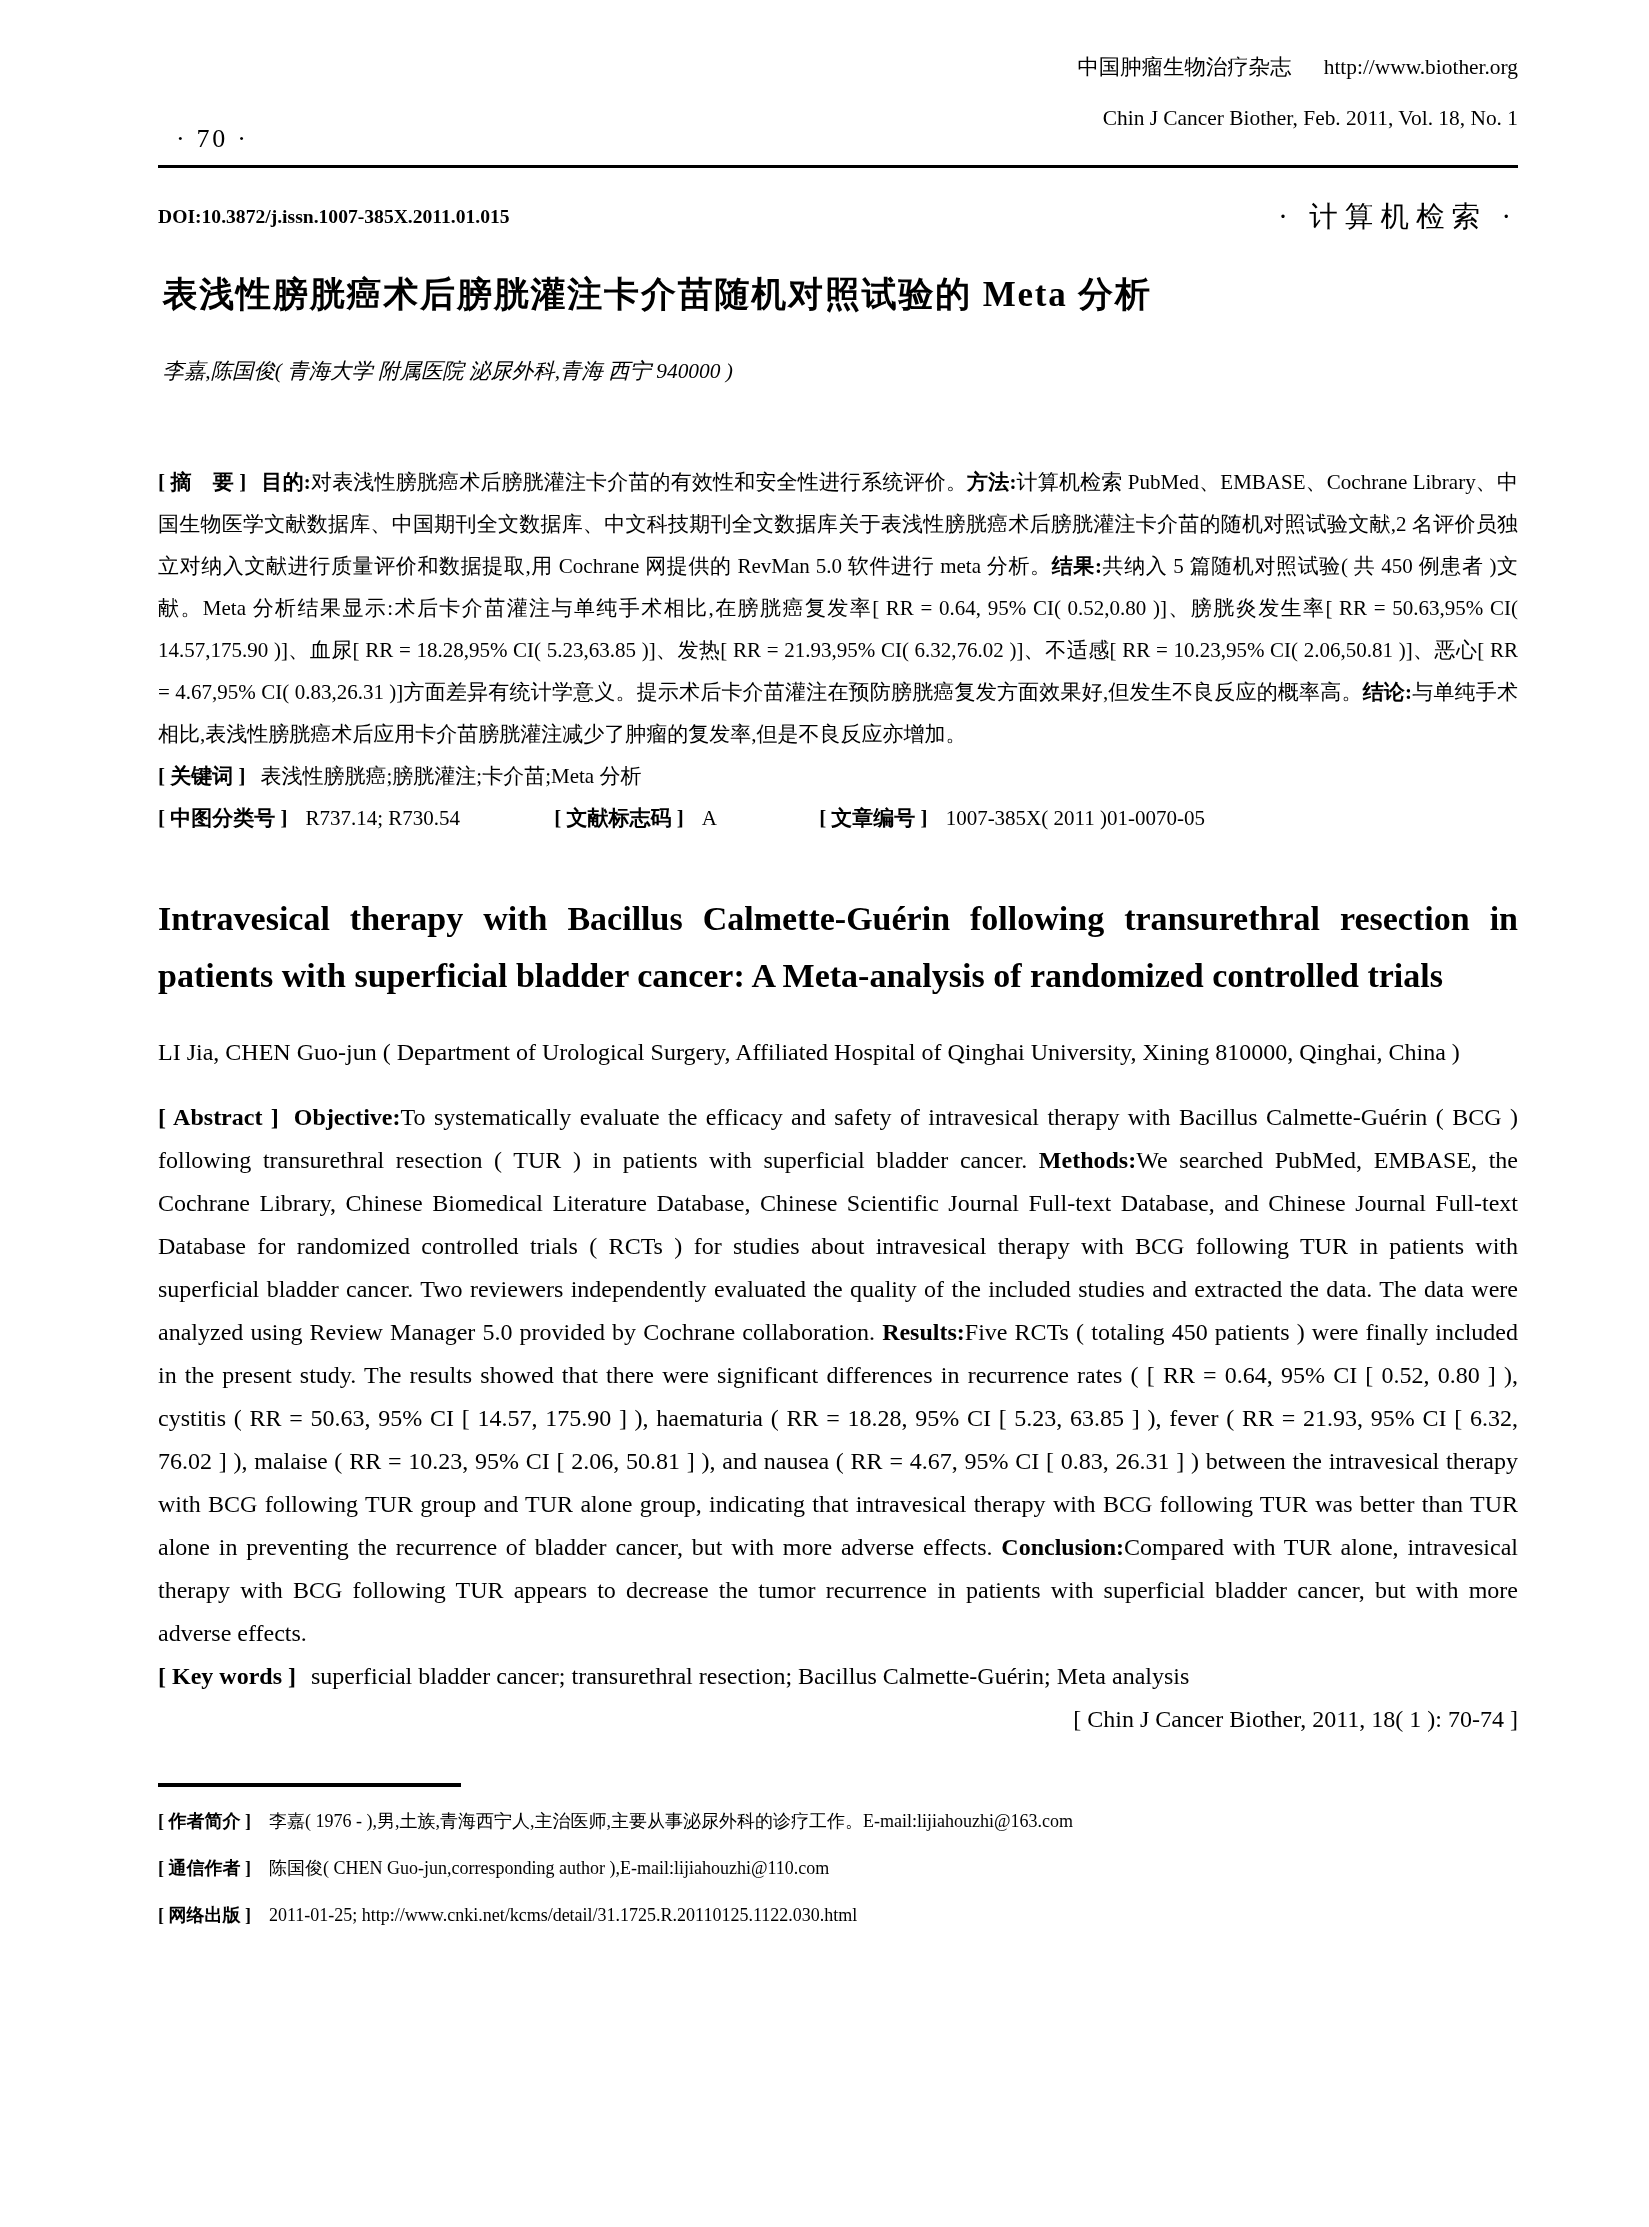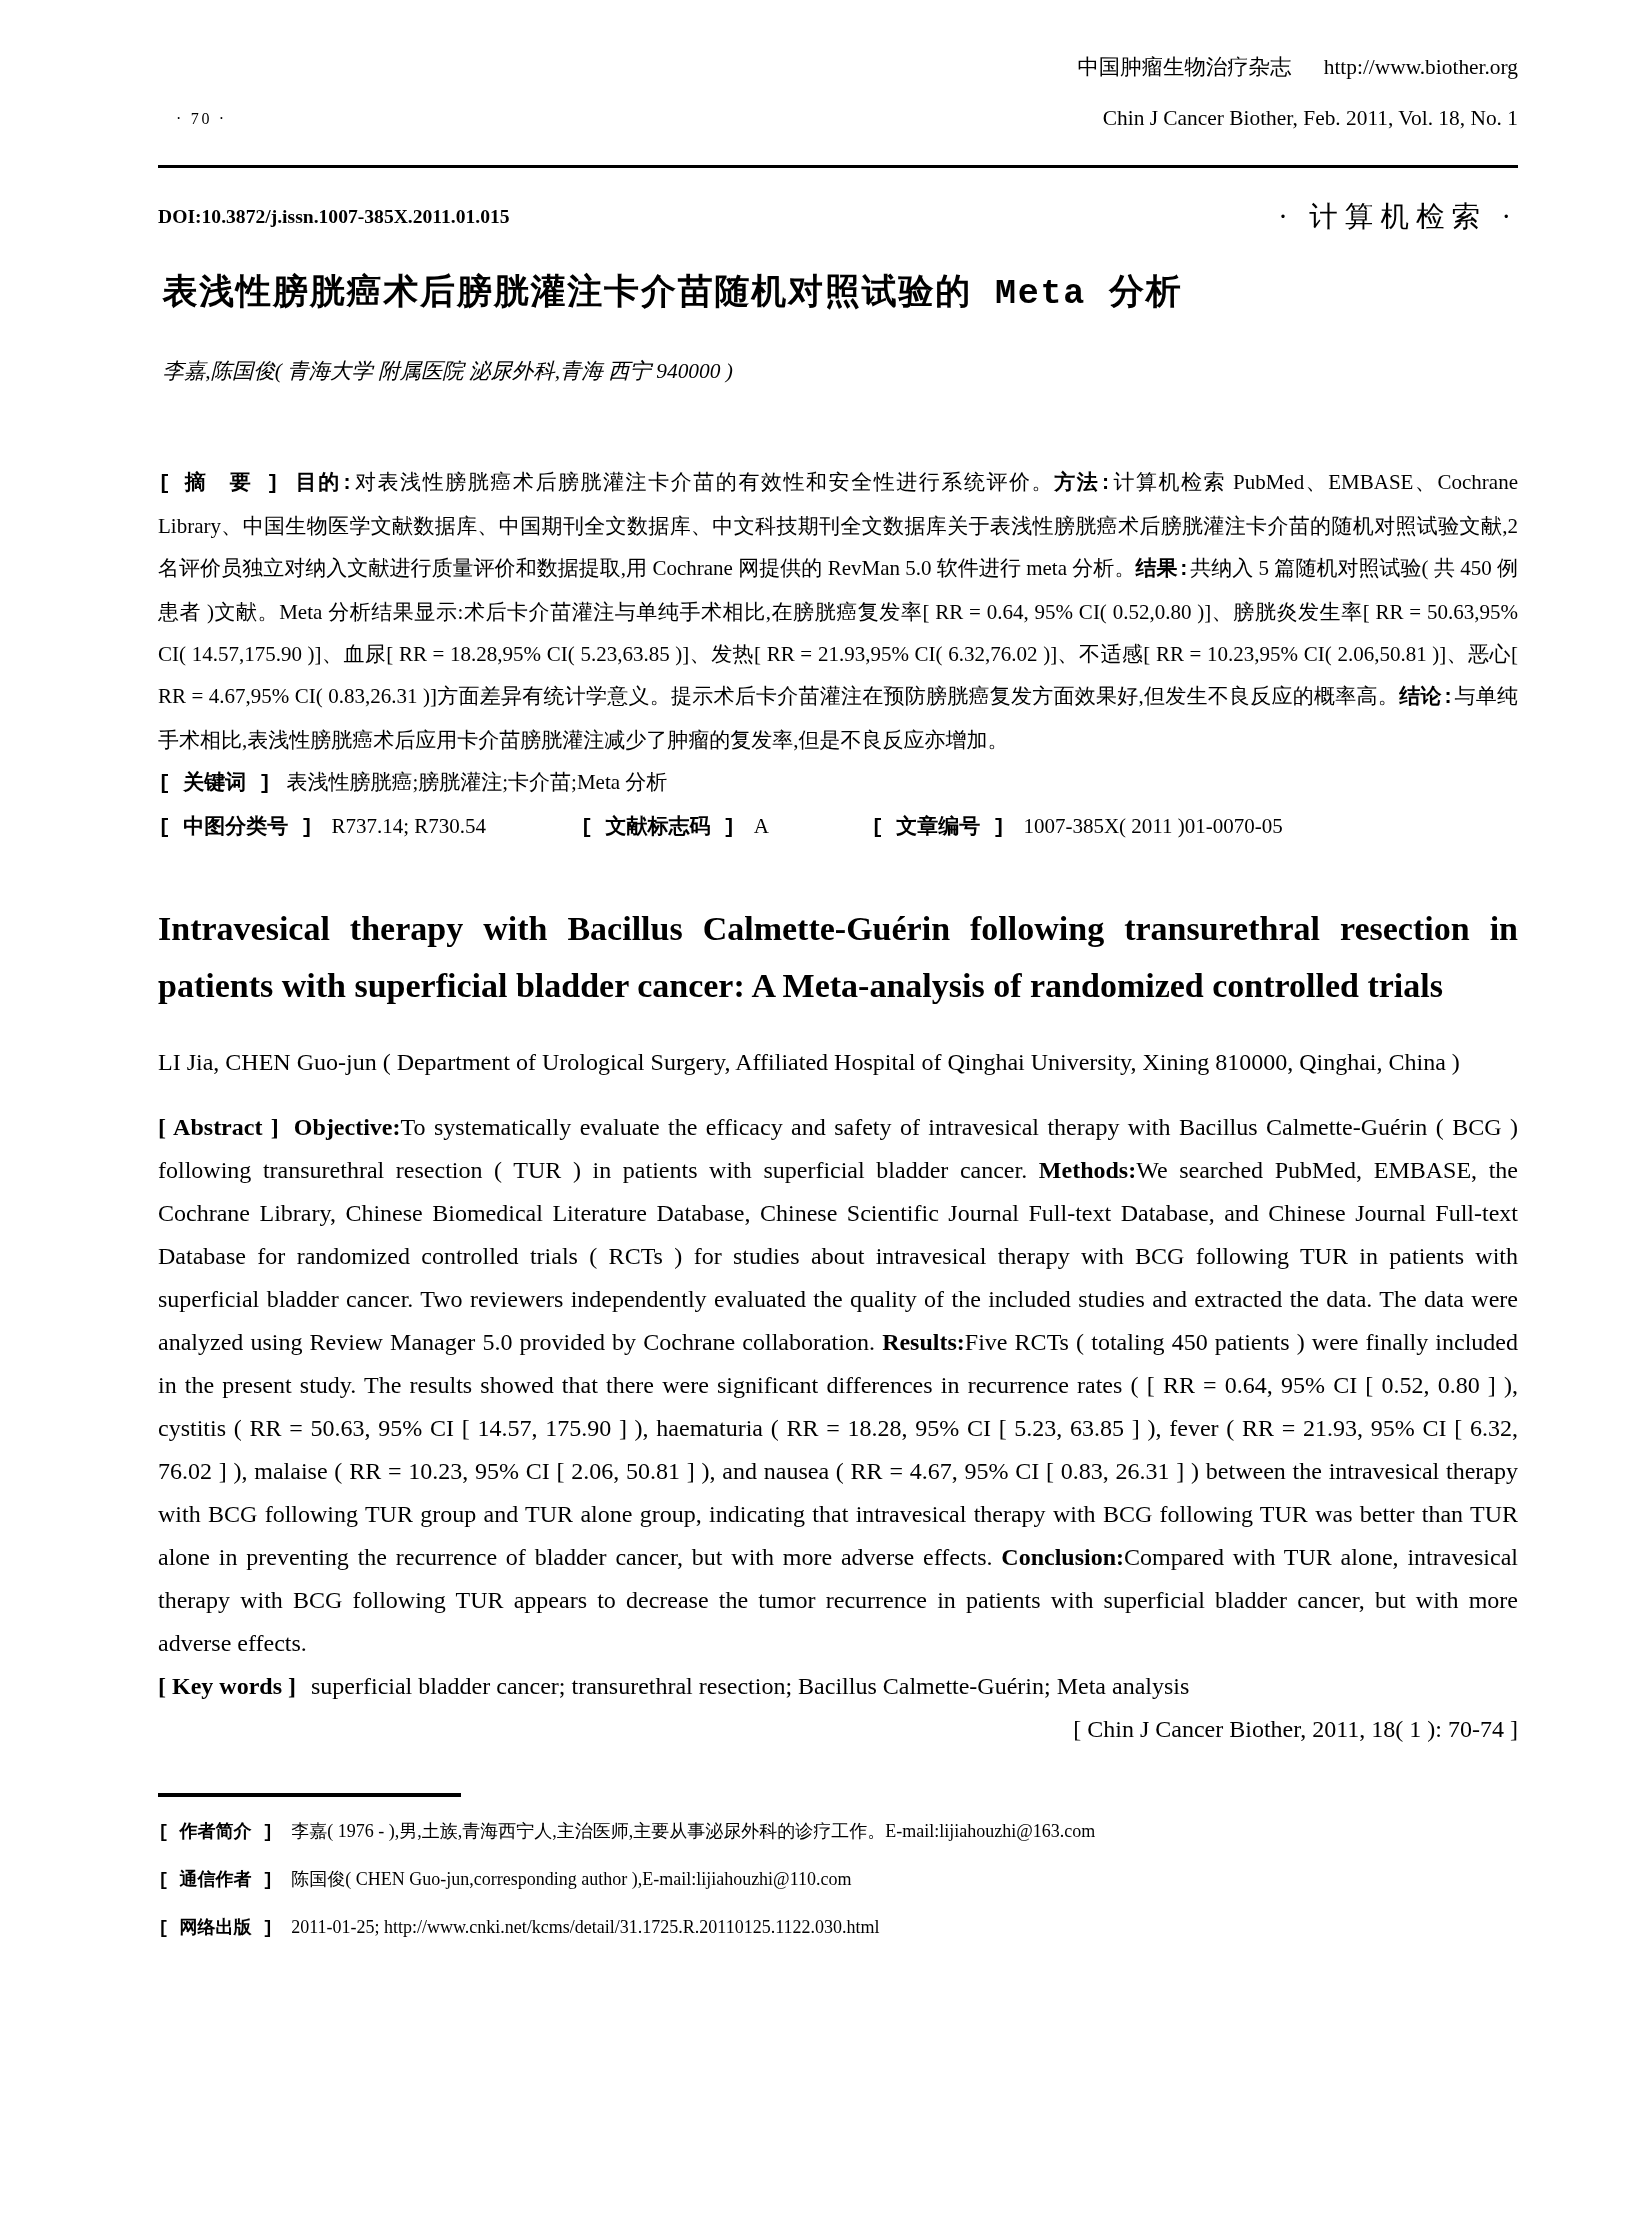--- a/index.html
+++ b/index.html
@@ -4,28 +4,28 @@
 <style>
   html, body { margin: 0; padding: 0; }
   body {
     width: 1650px; height: 2333px;
     background: #ffffff; color: #000000;
     font-family: "Liberation Serif", "DejaVu Serif", serif;
   }
   .page { position: relative; width: 1650px; height: 2333px; overflow: hidden; }
   .content { position: absolute; left: 158px; top: 0; width: 1360px; }
 
-  .hei { font-family: Liberation Mono, monospace; font-weight: bold; }
+  .hei { font-family: Liberation Serif, serif; font-weight: bold; }
   .kai { font-style: italic; }
   .b   { font-weight: bold; }
   .lbl { margin-right: 15px; margin-top: 36px; }
 
   .page-number {
-    position: absolute; left: 176px; top: 110px;
-    font-size: 16px; letter-spacing: 2.7px;
+    position: absolute; left: 176px; top: 124px;
+    font-size: 26px; letter-spacing: 2.7px;
   }
   header { padding-top: 42px; text-align: right; }
   header .hline { line-height: 51px; font-size: 21.4px; }
   header .hline .url { margin-left: 27px; }
   header .iline { line-height: 51px; font-size: 21.4px; }
 
   .rule { margin-top: 21.4px; height: 2.7px; background: #000; }
 
   .doi-row {
     margin-top: 24.5px; height: 49px;

